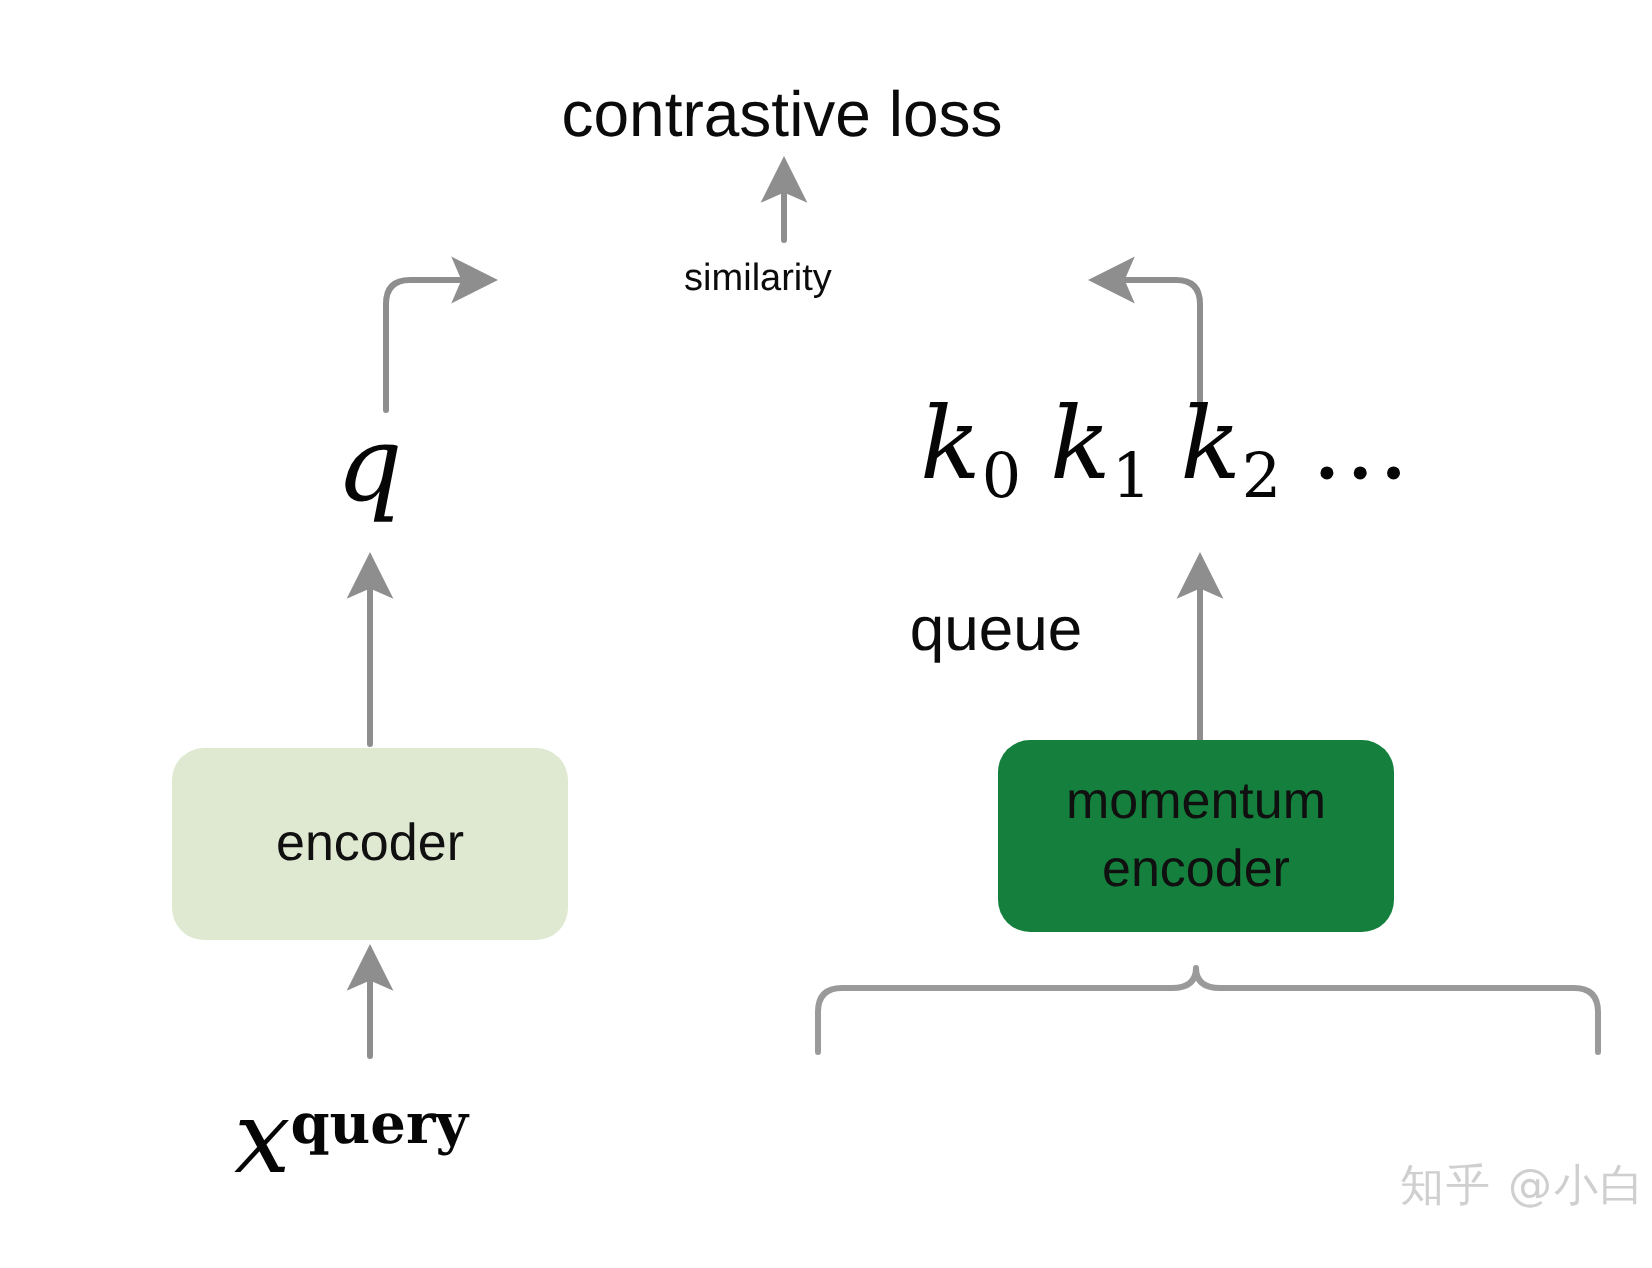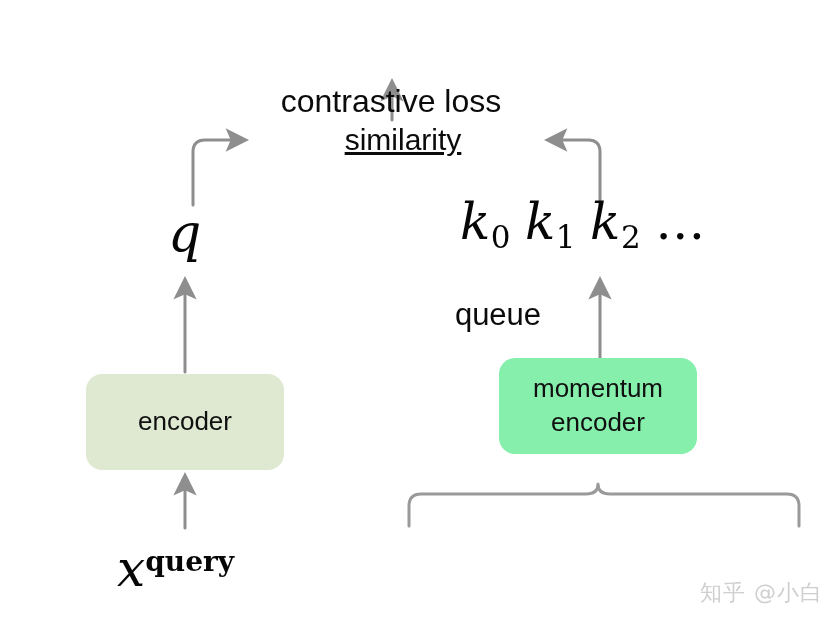--- a/index.html
+++ b/index.html
@@ -38,22 +38,22 @@
     justify-content: center;
     text-align: center;
     line-height: 1.18;
     white-space: pre;
   }
   
   .lbl {
     font-family: "Liberation Sans", sans-serif;
     color: #0b0b0b;
   }
-  #contrastive-loss { left: 231px; top: 36px; width: 320px; height: 44px; font-size: 32px; margin-top: 44px; }
-  #similarity       { left: 313px; top: 120px; width: 180px; height: 40px; font-size: 30px; text-decoration: underline; }
+  #contrastive-loss { left: 231px; top: 36px; width: 320px; height: 44px; font-size: 32px; }
+  #similarity       { left: 289px; top: 120px; width: 180px; height: 40px; font-size: 19px; }
   #queue            { left: 398px; top: 296px; width: 200px; height: 38px; font-size: 31px; }
 
   
   .box {
     position: absolute;
     box-sizing: border-box;
     border-radius: 16px;
     display: flex;
     align-items: center;
     justify-content: center;
@@ -61,22 +61,22 @@
     font-family: "Liberation Sans", sans-serif;
     font-size: 26px;
     color: #101010;
     line-height: 1.3;
   }
   #encoder-box {
     left: 86px; top: 374px; width: 198px; height: 96px;
     background: #dfe9d2;
   }
   #momentum-encoder-box {
-    left: 499px; top: 358px; width: 198px; height: 96px;
-    background: #86efac;
+    left: 499px; top: 370px; width: 198px; height: 96px;
+    background: #15803d;
   }
 
   
   .math {
     position: absolute;
     font-family: "DejaVu Serif", "Liberation Serif", serif;
     color: #060606;
     white-space: nowrap;
   }
   .math .var {

